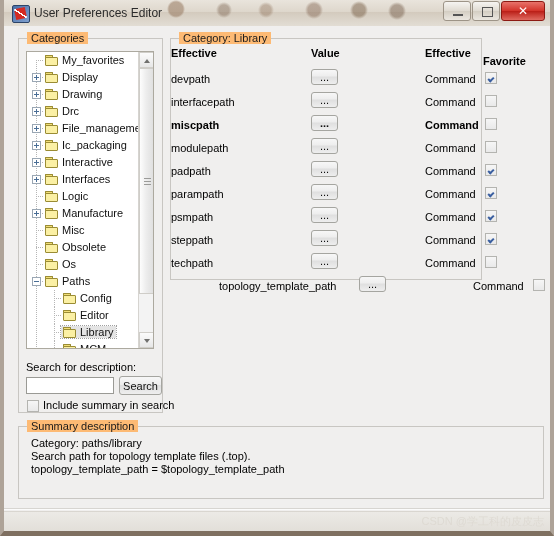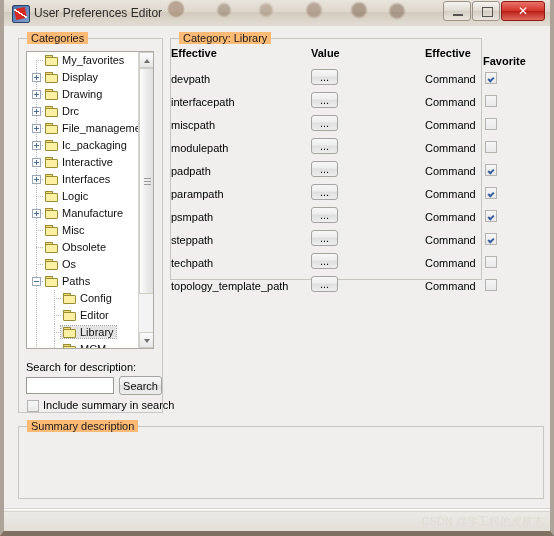--- a/index.html
+++ b/index.html
@@ -299,21 +299,21 @@
               <div class="btn dots-btn">...</div>
               <span class="peff">Command</span>
               <span class="cbox on"></span>
             </div>
             <div class="prow" style="top: 53px;">
               <span class="pname">interfacepath</span>
               <div class="btn dots-btn">...</div>
               <span class="peff">Command</span>
               <span class="cbox"></span>
             </div>
-            <div class="prow" style="top: 76px;">
+            <div class="prow" style="top: 76px; font-weight: bold;">
               <span class="pname">miscpath</span>
               <div class="btn dots-btn">...</div>
               <span class="peff">Command</span>
               <span class="cbox"></span>
             </div>
             <div class="prow" style="top: 99px;">
               <span class="pname">modulepath</span>
               <div class="btn dots-btn">...</div>
               <span class="peff">Command</span>
               <span class="cbox"></span>
@@ -341,32 +341,37 @@
               <div class="btn dots-btn">...</div>
               <span class="peff">Command</span>
               <span class="cbox on"></span>
             </div>
             <div class="prow" style="top: 214px;">
               <span class="pname">techpath</span>
               <div class="btn dots-btn">...</div>
               <span class="peff">Command</span>
               <span class="cbox"></span>
             </div>
-            <div class="prow" style="top: 237px;">
+            <div class="prow" style="top: 237px; margin-left: 48px;">
               <span class="pname">topology_template_path</span>
               <div class="btn dots-btn">...</div>
               <span class="peff">Command</span>
               <span class="cbox"></span>
             </div>
           </div>
       </div>
     </div>
 
     <div class="group" id="grp-summary">
       <div class="legend">Summary description</div>
+      <div id="summary-lines">
+          <div>Category: paths/library</div>
+          <div>Search path for topology template files (.top).</div>
+          <div>topology_template_path = $topology_template_path</div>
+        </div>
     </div>
 
     <div id="sep"></div>
     <div id="sep2"></div>
     <div id="buttonbar">
       <div class="btn bbtn" id="b-ok">OK</div>
       <div class="btn bbtn" id="b-cancel">Cancel</div>
       <div class="btn bbtn" id="b-apply">Apply</div>
       <div class="btn bbtn" id="b-listall">List All</div>
       <div class="btn bbtn" id="b-info">Info...</div>

